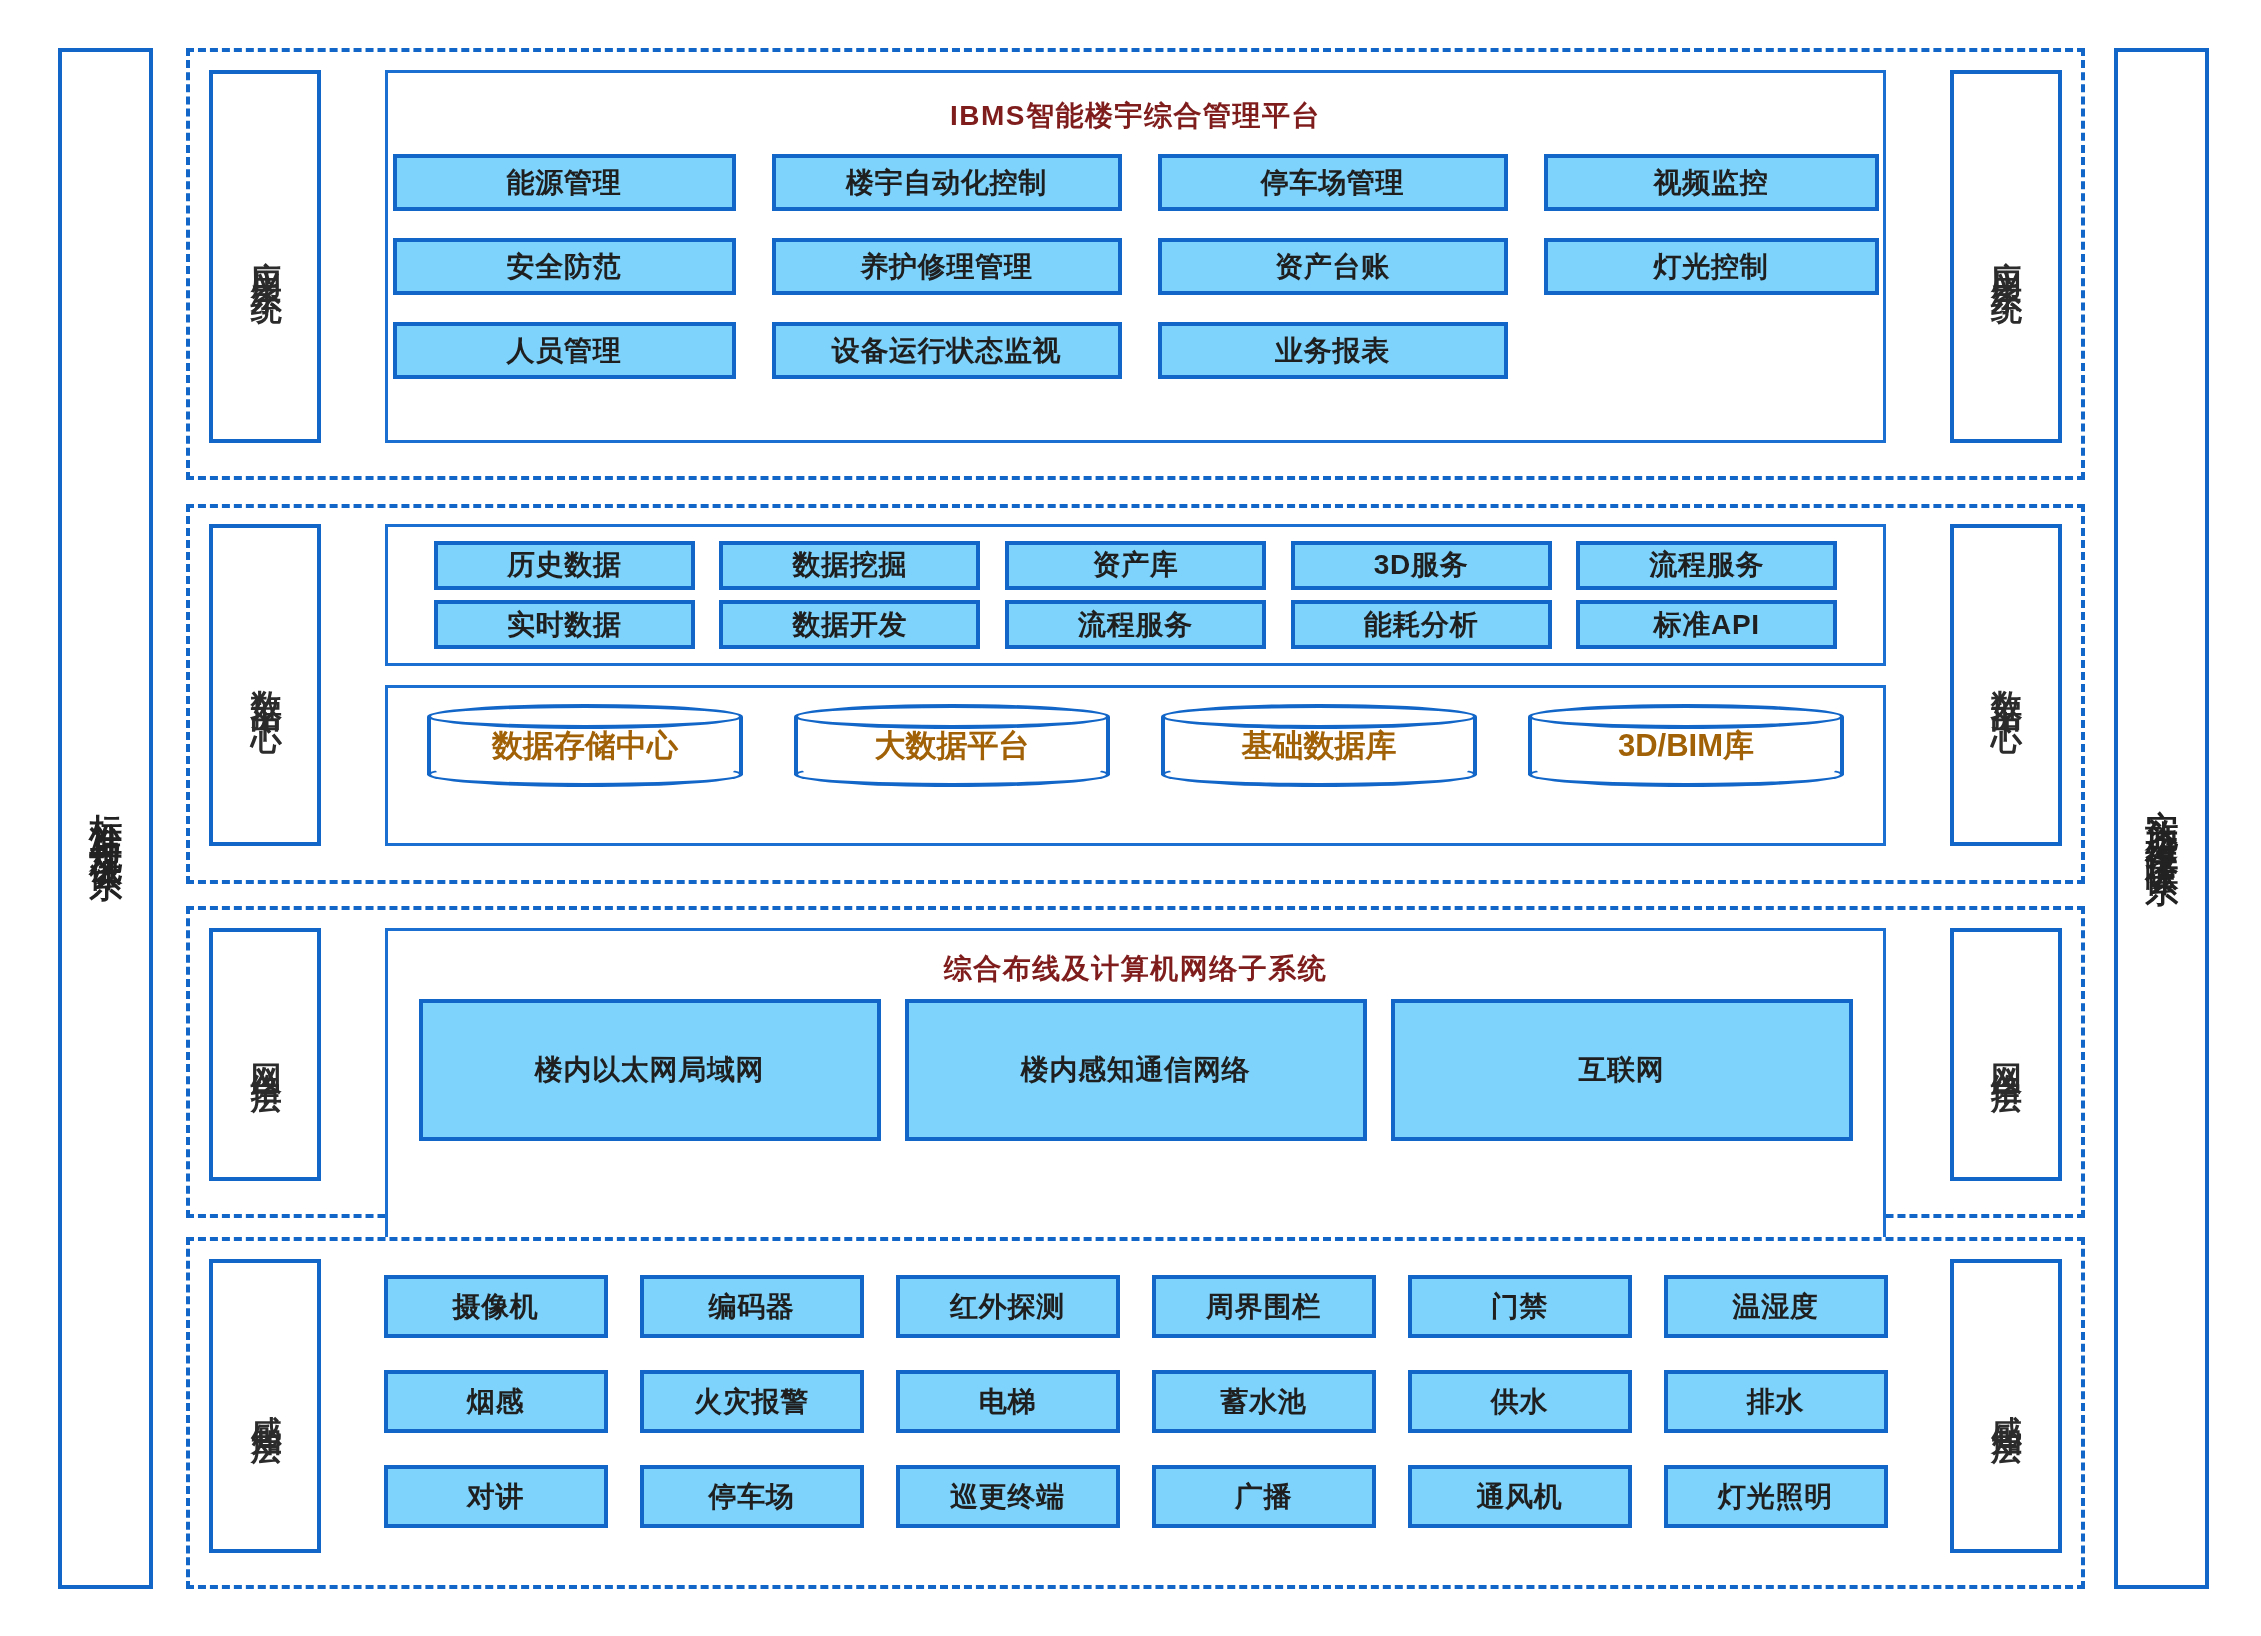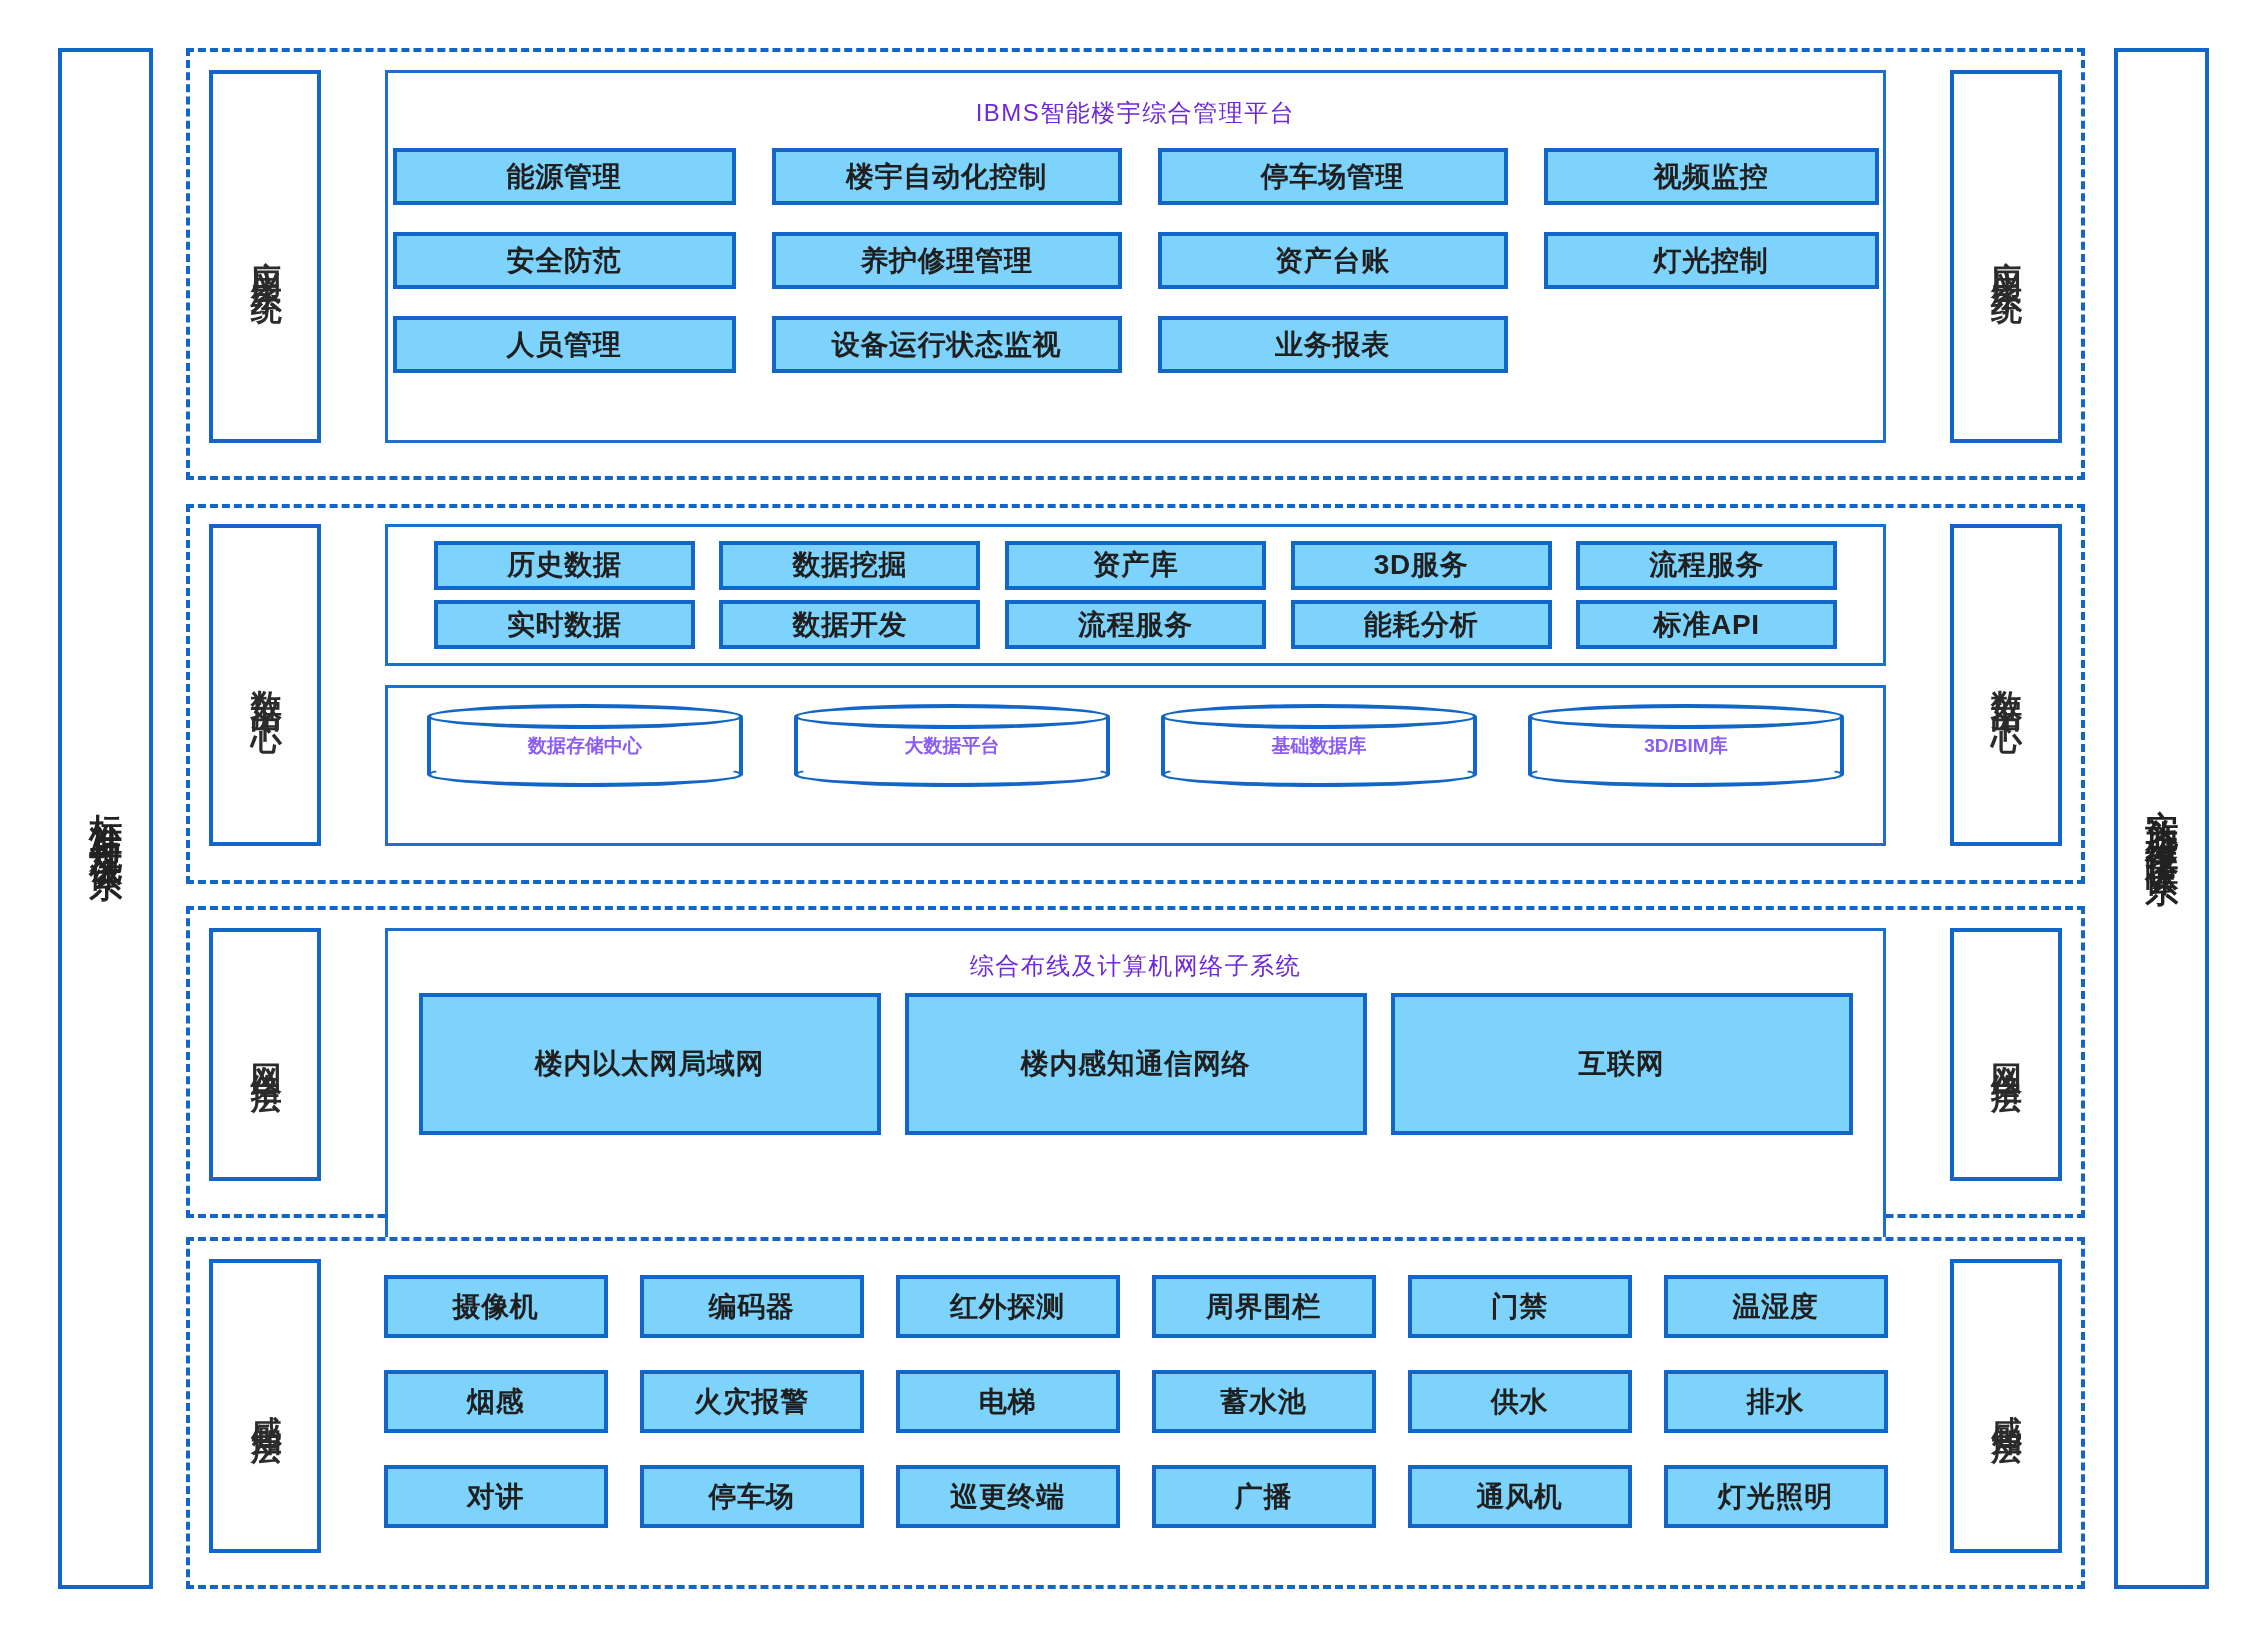--- a/index.html
+++ b/index.html
@@ -74,23 +74,23 @@
 
   
   .panel {
     position: absolute;
     border: 3.7px solid #1a6fd0;
     background: #ffffff;
     padding: 0;
   }
   .panel-title {
     text-align: center;
-    font-size: 24px;
-    font-weight: 400;
-    color: #6d28d9;
+    font-size: 28px;
+    font-weight: 700;
+    color: #7f1d1d;
     letter-spacing: 1.5px;
   }
 
   
   .cell {
     border: 4.5px solid #1266c8;
     background: #7dd3fc;
     display: flex;
     align-items: center;
     justify-content: center;
@@ -150,23 +150,23 @@
     left: 0; width: 100%; height: 25px;
     border: 4.5px solid #1266c8;
     border-radius: 50%;
     background: #ffffff;
   }
   .cyl-top { top: 0; }
   .cyl-bot { bottom: 0; border-top-color: transparent; }
   .cyl-label {
     position: relative;
     z-index: 3;
-    font-size: 19px;
-    font-weight: 700;
-    color: #8b5cf6;
+    font-size: 31px;
+    font-weight: 700;
+    color: #a16207;
     white-space: nowrap;
   }
 
   
   .net-row {
     display: flex;
     justify-content: center;
     gap: 24px;
     padding-top: 10.4px;
   }

